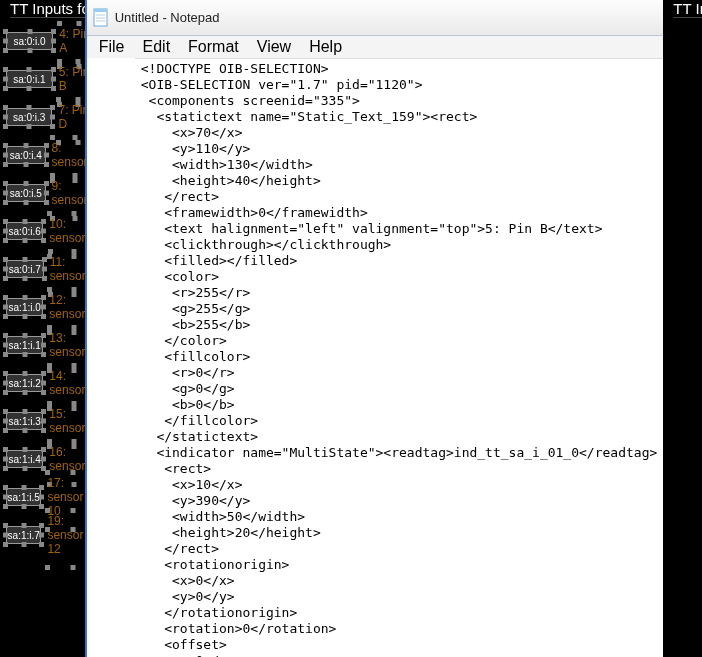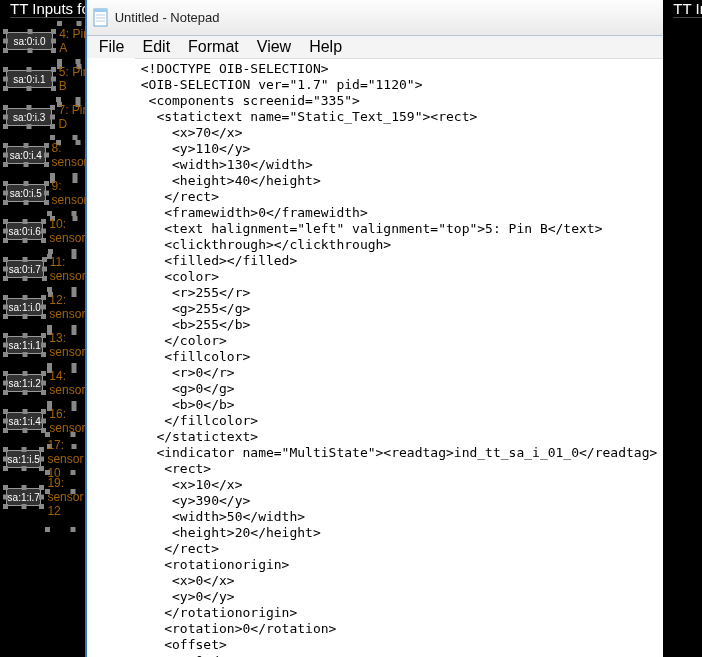--- a/index.html
+++ b/index.html
@@ -171,20 +171,24 @@
         <div class="tag-box">sa:1:i.0<span class="handle-tr"></span><span class="handle-bl"></span><span class="handle-tm"></span><span class="handle-bm"></span><span class="handle-ml"></span><span class="handle-mr"></span></div>
         <div class="row-label">12: sensor 5<span class="lh lh1"></span><span class="lh lh3"></span><span class="lh lh5"></span><span class="lh lh6"></span></div>
       </div>
       <div class="row">
         <div class="tag-box">sa:1:i.1<span class="handle-tr"></span><span class="handle-bl"></span><span class="handle-tm"></span><span class="handle-bm"></span><span class="handle-ml"></span><span class="handle-mr"></span></div>
         <div class="row-label">13: sensor 6<span class="lh lh1"></span><span class="lh lh3"></span><span class="lh lh5"></span><span class="lh lh6"></span></div>
       </div>
       <div class="row">
         <div class="tag-box">sa:1:i.2<span class="handle-tr"></span><span class="handle-bl"></span><span class="handle-tm"></span><span class="handle-bm"></span><span class="handle-ml"></span><span class="handle-mr"></span></div>
         <div class="row-label">14: sensor 7<span class="lh lh1"></span><span class="lh lh3"></span><span class="lh lh5"></span><span class="lh lh6"></span></div>
+      </div>
+      <div class="row">
+        <div class="tag-box">sa:1:i.3<span class="handle-tr"></span><span class="handle-bl"></span><span class="handle-tm"></span><span class="handle-bm"></span><span class="handle-ml"></span><span class="handle-mr"></span></div>
+        <div class="row-label">15: sensor 8<span class="lh lh1"></span><span class="lh lh3"></span><span class="lh lh5"></span><span class="lh lh6"></span></div>
       </div>
       <div class="row">
         <div class="tag-box">sa:1:i.4<span class="handle-tr"></span><span class="handle-bl"></span><span class="handle-tm"></span><span class="handle-bm"></span><span class="handle-ml"></span><span class="handle-mr"></span></div>
         <div class="row-label">16: sensor 9<span class="lh lh1"></span><span class="lh lh3"></span><span class="lh lh5"></span><span class="lh lh6"></span></div>
       </div>
       <div class="row">
         <div class="tag-box">sa:1:i.5<span class="handle-tr"></span><span class="handle-bl"></span><span class="handle-tm"></span><span class="handle-bm"></span><span class="handle-ml"></span><span class="handle-mr"></span></div>
         <div class="row-label">17: sensor 10<span class="lh lh1"></span><span class="lh lh3"></span><span class="lh lh5"></span><span class="lh lh6"></span></div>
       </div>
       <div class="row">

